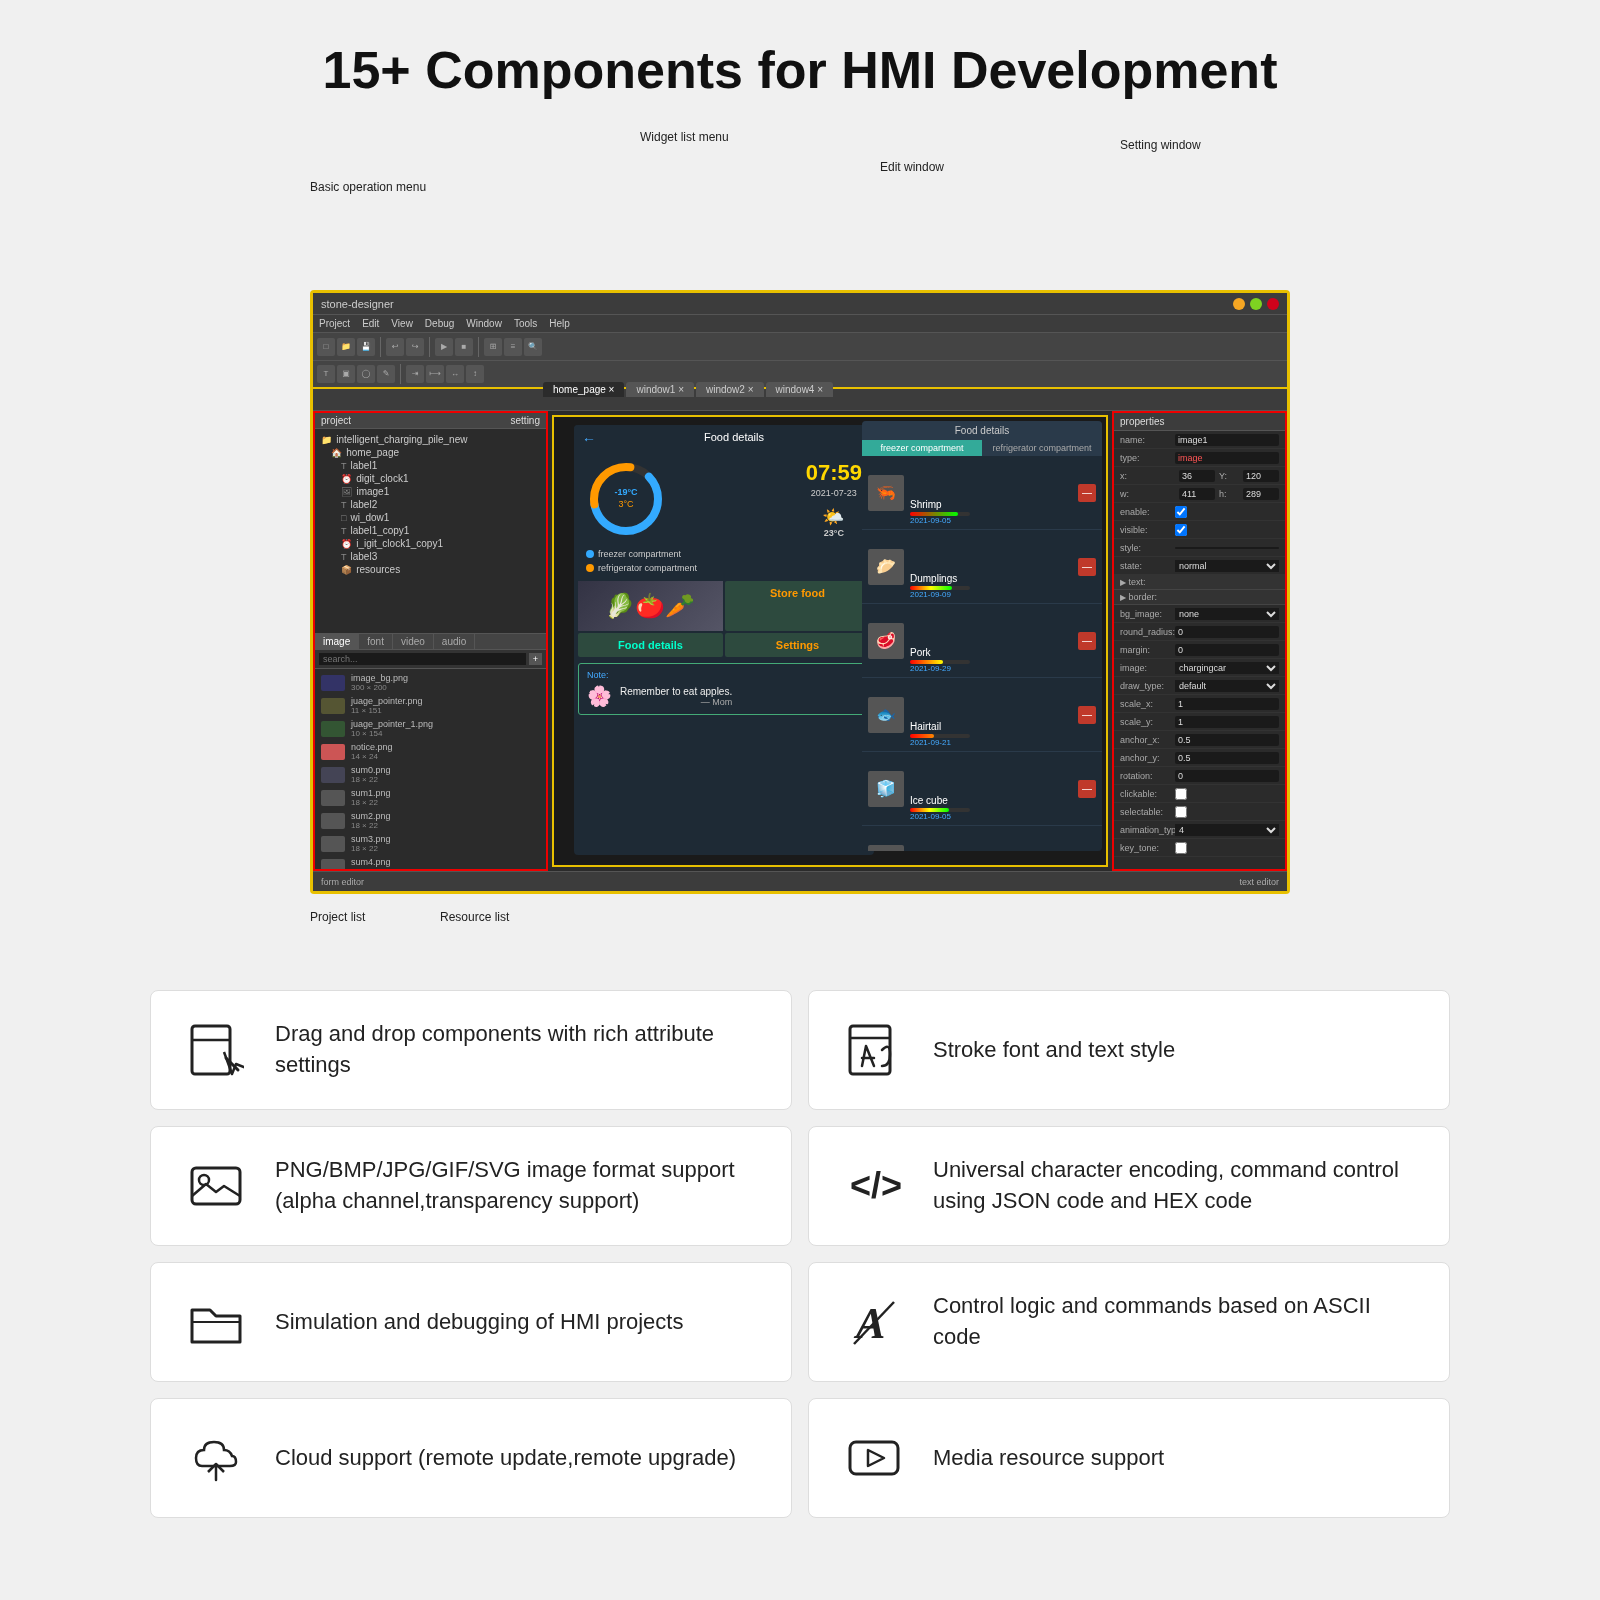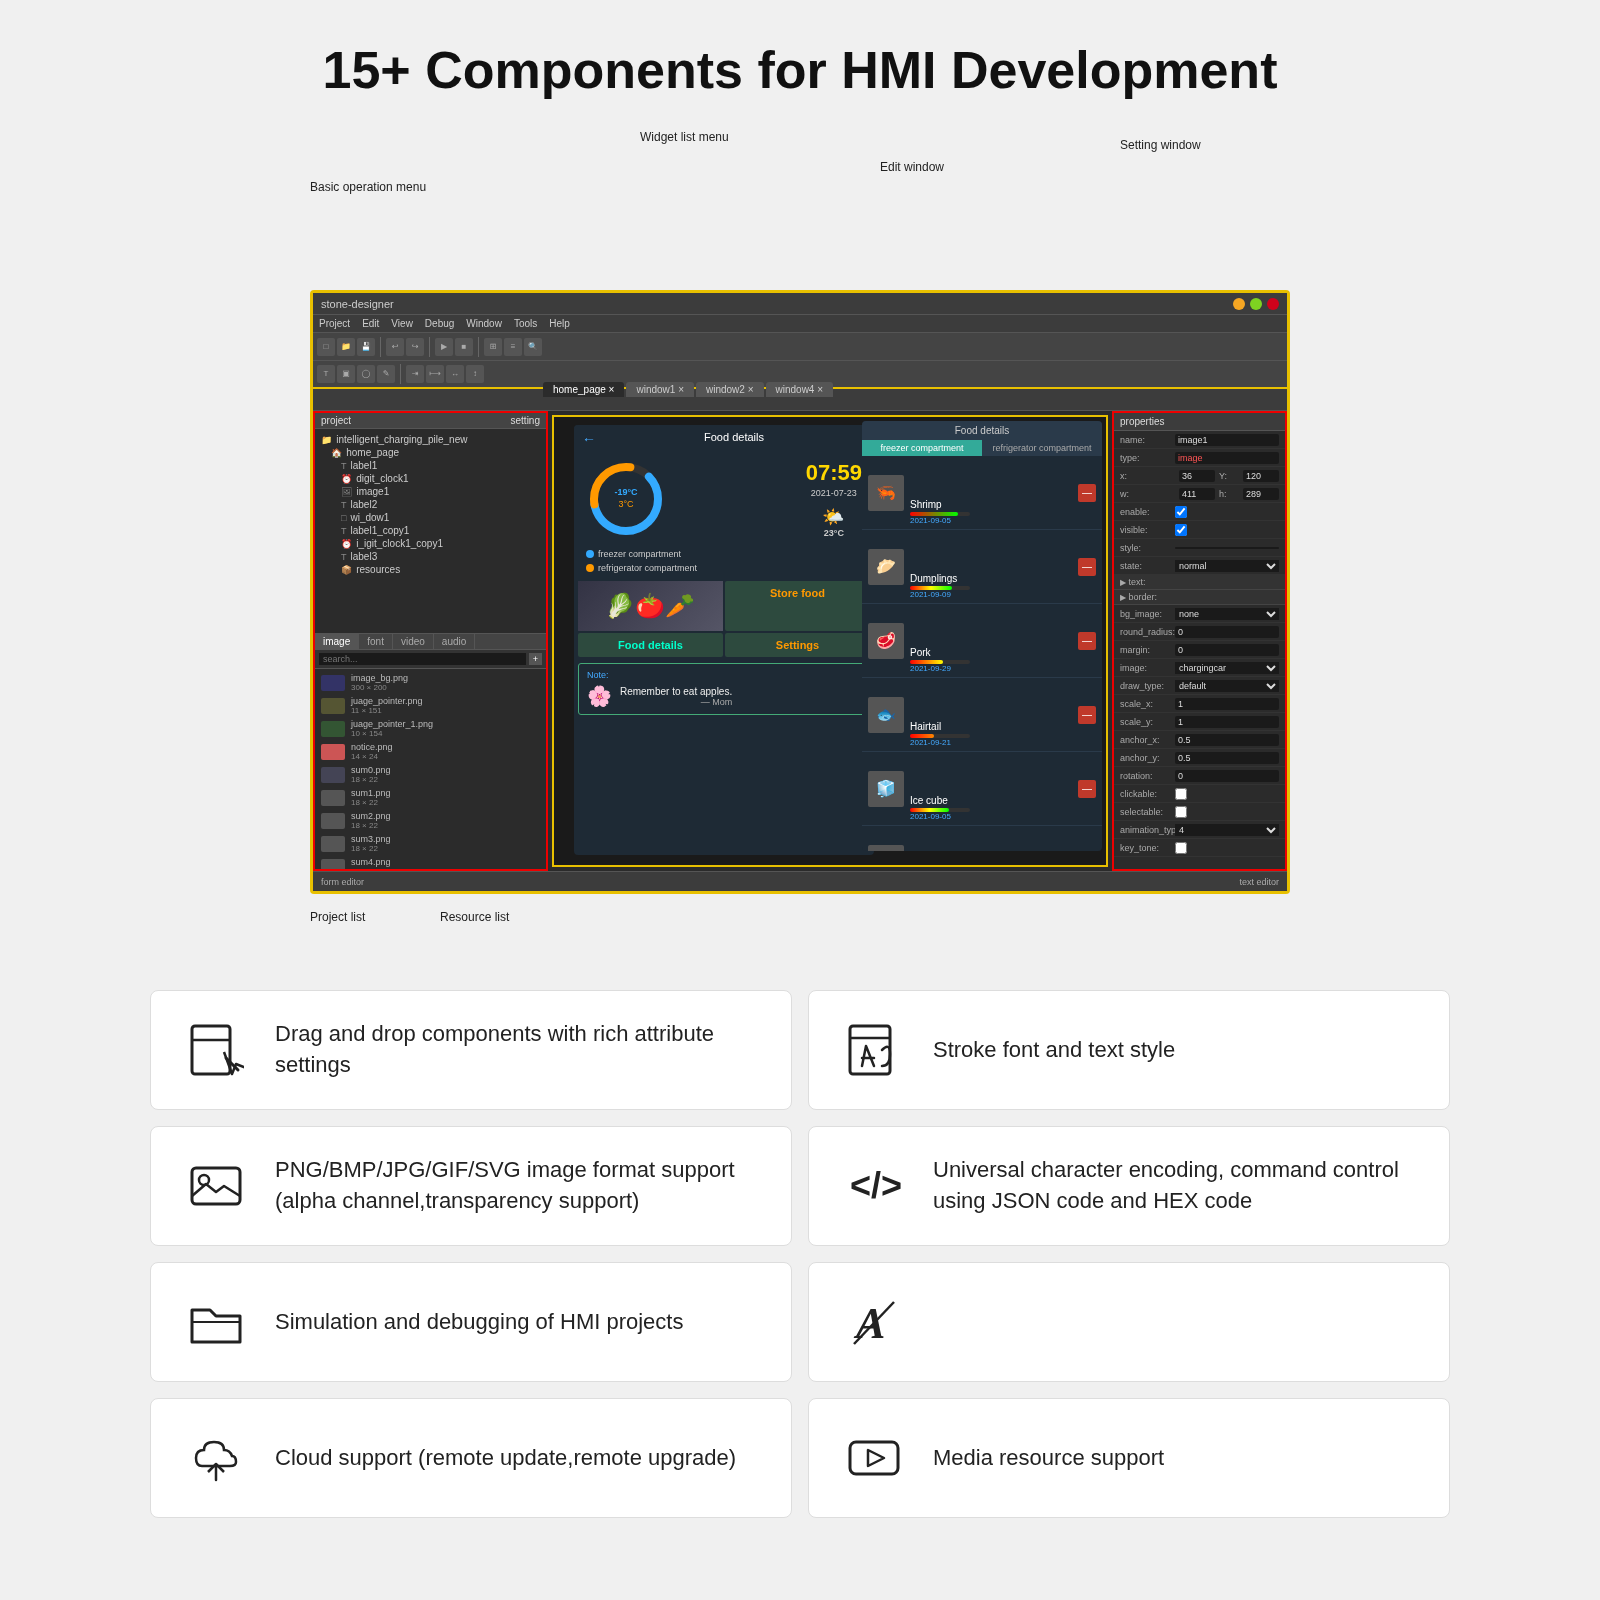--- a/index.html
+++ b/index.html
@@ -1021,20 +1021,21 @@
     <span class="feature-text">Simulation and debugging of HMI projects</span>
   </div>
 
   <div class="feature-card">
     <div class="feature-icon-wrap">
       <svg viewBox="0 0 56 56" fill="none">
         <text x="10" y="44" font-size="44" font-weight="bold" fill="#222" font-family="Georgia, serif" font-style="italic">A</text>
         <line x1="8" y1="50" x2="48" y2="8" stroke="#222" stroke-width="2.5"></line>
       </svg>
     </div>
+    <span class="feature-text">Control logic and commands based on ASCII code</span>
   </div>
 
   <div class="feature-card">
     <div class="feature-icon-wrap">
       <svg viewBox="0 0 56 56" fill="none">
         <path d="M14 36 Q8 36 8 28 Q8 20 16 20 Q16 12 26 12 Q36 12 36 20 Q42 20 44 26 Q48 26 48 32 Q48 36 42 36 Z" stroke="#222" stroke-width="2.5" fill="none"></path>
         <line x1="28" y1="50" x2="28" y2="36" stroke="#222" stroke-width="2.5" stroke-linecap="round"></line>
         <path d="M20 42 L28 34 L36 42" stroke="#222" stroke-width="2.5" stroke-linejoin="round" fill="none"></path>
       </svg>
     </div>

